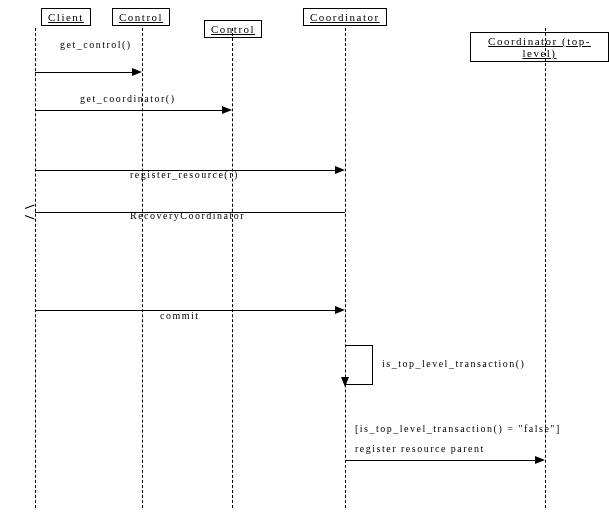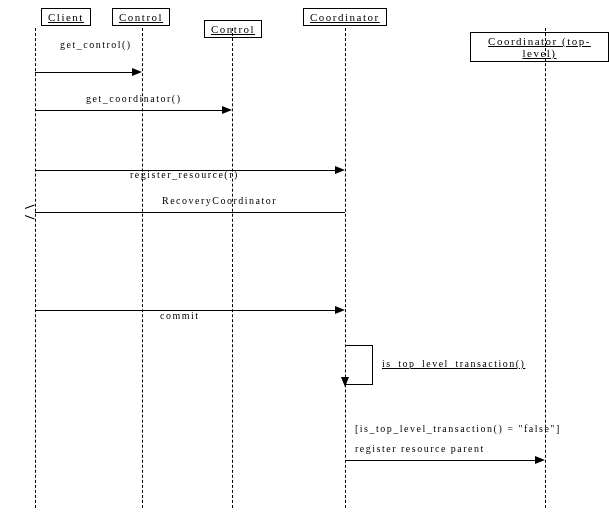--- a/index.html
+++ b/index.html
@@ -80,36 +80,36 @@
 <div class="lifeline" style="top:28px; left:35px;  height:480px;"></div>
 <div class="lifeline" style="top:28px; left:142px; height:480px;"></div>
 <div class="lifeline" style="top:28px; left:232px; height:480px;"></div>
 <div class="lifeline" style="top:28px; left:345px; height:480px;"></div>
 <div class="lifeline" style="top:28px; left:545px; height:480px;"></div>
 
 <div class="msg-label" style="top:39px; left:60px;">get_control()</div>
 <div class="h-arrow" style="top:72px; left:35px; width:102px;"></div>
 <div class="arrowhead-r" style="top:68px; left:132px;"></div>
 
-<div class="msg-label" style="top:93px; left:86px;">get_coordinator()</div>
+<div class="msg-label" style="top:93px; left:80px;">get_coordinator()</div>
 <div class="h-arrow" style="top:110px; left:35px; width:192px;"></div>
 <div class="arrowhead-r" style="top:106px; left:222px;"></div>
 
 <div class="msg-label" style="top:153px; left:130px;margin-top:16px;">register_resource(r)</div>
 <div class="h-arrow" style="top:170px; left:35px; width:305px;"></div>
 <div class="arrowhead-r" style="top:166px; left:335px;"></div>
 
-<div class="msg-label" style="top:195px; left:130px;margin-left:32px;">RecoveryCoordinator</div>
+<div class="msg-label" style="top:210px; left:130px;">RecoveryCoordinator</div>
 <div class="h-arrow" style="top:212px; left:35px; width:310px;"></div>
 <div class="arrowhead-open-l" style="top:208px; left:25px;"></div>
 
 <div class="msg-label" style="top:310px; left:160px;">commit</div>
 <div class="h-arrow" style="top:310px; left:35px; width:305px;"></div>
 <div class="arrowhead-r" style="top:306px; left:335px;"></div>
 
 <div class="self-box" style="top:345px; left:345px; width:28px; height:40px;"></div>
 <div class="arrow-down-l" style="top:377px; left:341px;"></div>
-<div class="msg-label" style="top:358px; left:382px;text-decoration:underline;">is_top_level_transaction()</div>
+<div class="msg-label" style="top:358px; left:382px;">is_top_level_transaction()</div>
 
 <div class="msg-label" style="top:423px; left:355px;">[is_top_level_transaction() = "false"]</div>
 <div class="msg-label" style="top:443px; left:355px;">register resource parent</div>
 <div class="h-arrow" style="top:460px; left:345px; width:195px;"></div>
 <div class="arrowhead-r" style="top:456px; left:535px;"></div>
 
 </body></html>

